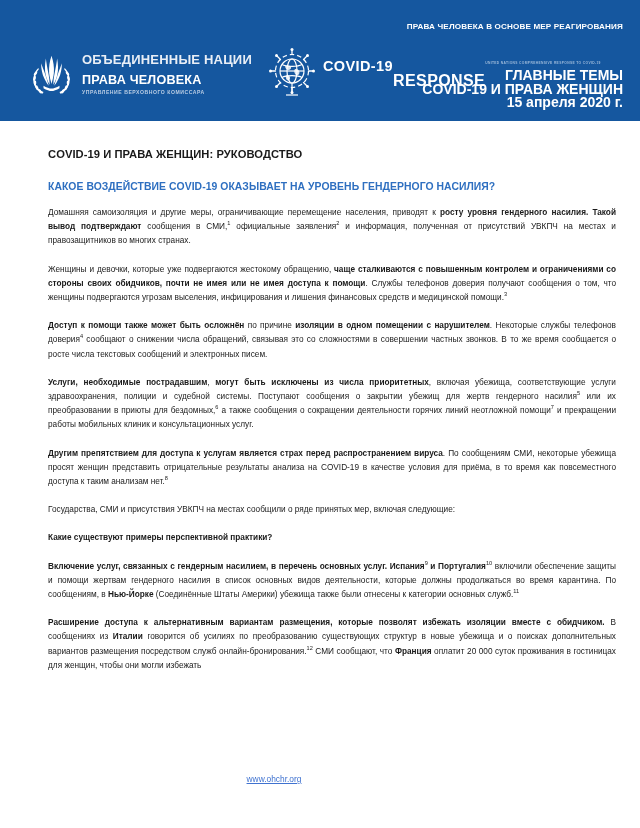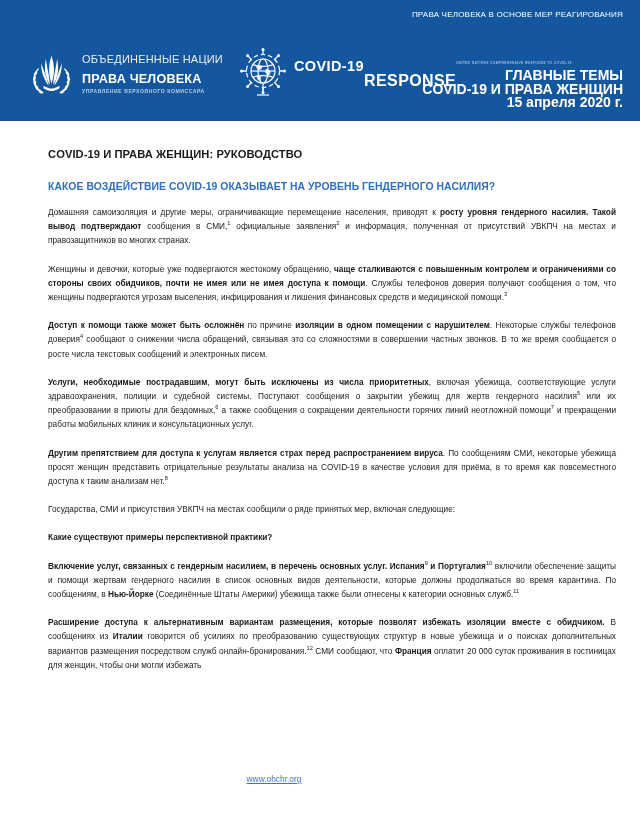--- a/index.html
+++ b/index.html
@@ -21,25 +21,25 @@
   .header {
     position: relative;
     width: 640px;
     height: 121px;
     background: #15579f;
     box-sizing: border-box;
     overflow: hidden;
   }
   .header-strapline {
     position: absolute;
-    top: 10px;
+    top: 22px;
     right: 17px;
     color: #ffffff;
     font-size: 8.1px;
-    font-weight: normal;
+    font-weight: bold;
     letter-spacing: 0.15px;
     text-align: right;
     white-space: nowrap;
     margin-left: 24px;
   }
   .header-meta {
     position: absolute;
     top: 57px;
     right: 17px;
     color: #ffffff;
@@ -68,22 +68,22 @@
   }
   .ohchr-emblem { width: 47px; height: 47px; display:block; flex:none; }
   .ohchr-words {
     display: flex;
     flex-direction: column;
     justify-content: center;
     line-height: 1;
   }
   .ohchr-words .l1 {
     color: #e8eef6;
-    font-size: 11px;
-    font-weight: normal;
+    font-size: 13px;
+    font-weight: bold;
     letter-spacing: 0.2px;
     white-space: nowrap;
   }
   .ohchr-words .l2 {
     color: #ffffff;
     font-size: 12.6px;
     font-weight: bold;
     letter-spacing: 0.2px;
     margin-top: 8px;
     white-space: nowrap;

